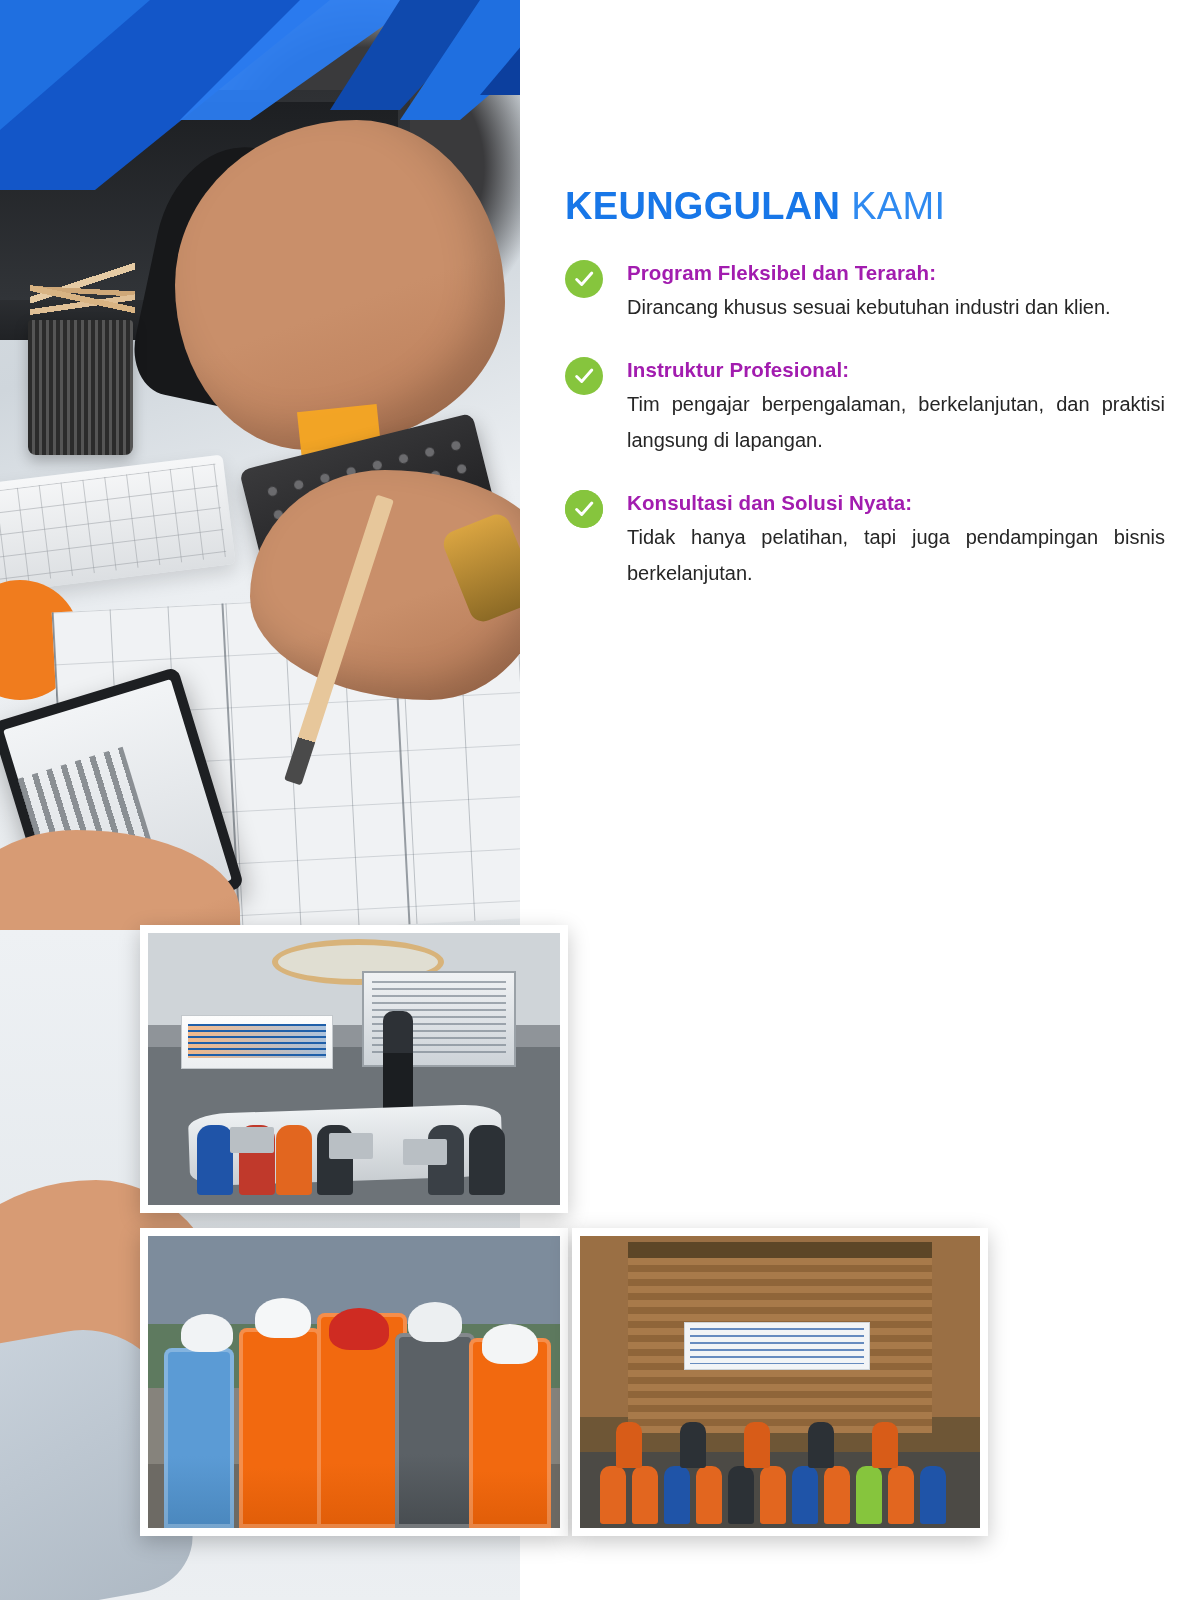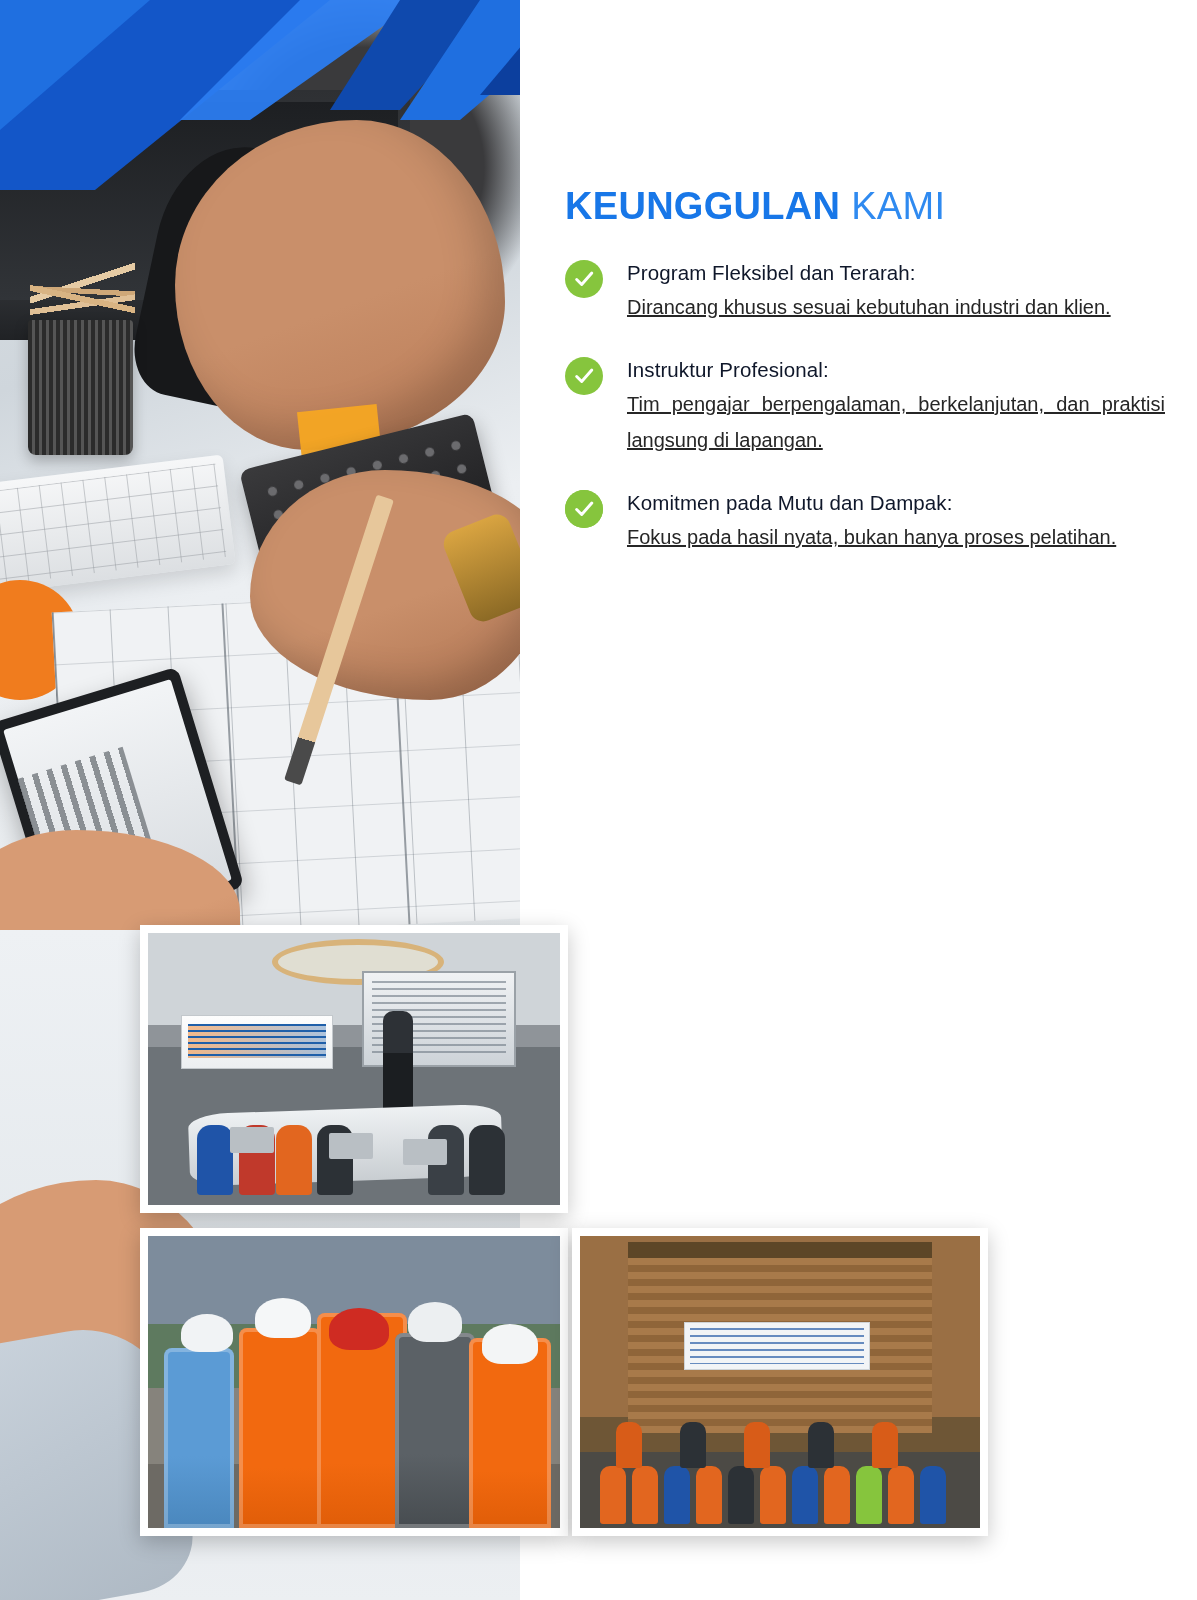--- a/index.html
+++ b/index.html
@@ -332,33 +332,32 @@
     width: 38px;
     height: 38px;
     border-radius: 50%;
     background: #86c53d;
     display: flex;
     align-items: center;
     justify-content: center;
   }
   .check svg { display: block; }
   .item-title {
-    font-weight: normal;
+    font-weight: bold;
     font-size: 20.5px;
-    color: #0f172a;
+    color: #a21caf;
     line-height: 1.5;
     letter-spacing: .1px;
   }
   .item-body {
     font-size: 20px;
     color: #262626;
     line-height: 1.78;
     text-align: justify;
     margin-top: 1px;
-    text-decoration: underline;
   }
 
   
   .card {
     position: absolute;
     background: #ffffff;
     padding: 8px;
     box-shadow: 0 6px 20px rgba(0,0,0,.22);
   }
   .card .inner {
@@ -526,30 +525,30 @@
       </div>
 
       <div class="item">
         <span class="check">
           <svg width="22" height="22" viewBox="0 0 24 24">
               <path d="M4 12.5 L9.5 18 L20.5 5.5" fill="none" stroke="#ffffff" stroke-width="3.2" stroke-linecap="round" stroke-linejoin="round"></path>
             </svg>
         </span>
       </div>
 
-
       <div class="item">
         <span class="check">
           <svg width="22" height="22" viewBox="0 0 24 24">
               <path d="M4 12.5 L9.5 18 L20.5 5.5" fill="none" stroke="#ffffff" stroke-width="3.2" stroke-linecap="round" stroke-linejoin="round"></path>
             </svg>
         </span>
-        <div class="item-title">Komitmen pada Mutu dan Dampak:</div>
-        <div class="item-body">Fokus pada hasil nyata, bukan hanya proses pelatihan.</div>
+        <div class="item-title">Konsultasi dan Solusi Nyata:</div>
+        <div class="item-body">Tidak hanya pelatihan, tapi juga pendampingan bisnis berkelanjutan.</div>
       </div>
+
 
     </div>
   </div>
 
   <div class="card card-meeting">
     <div class="inner">
       <div class="meeting-bg"></div>
       <div class="meet-ceiling"></div>
       <div class="meet-screen"></div>
       <div class="meet-banner"></div>

